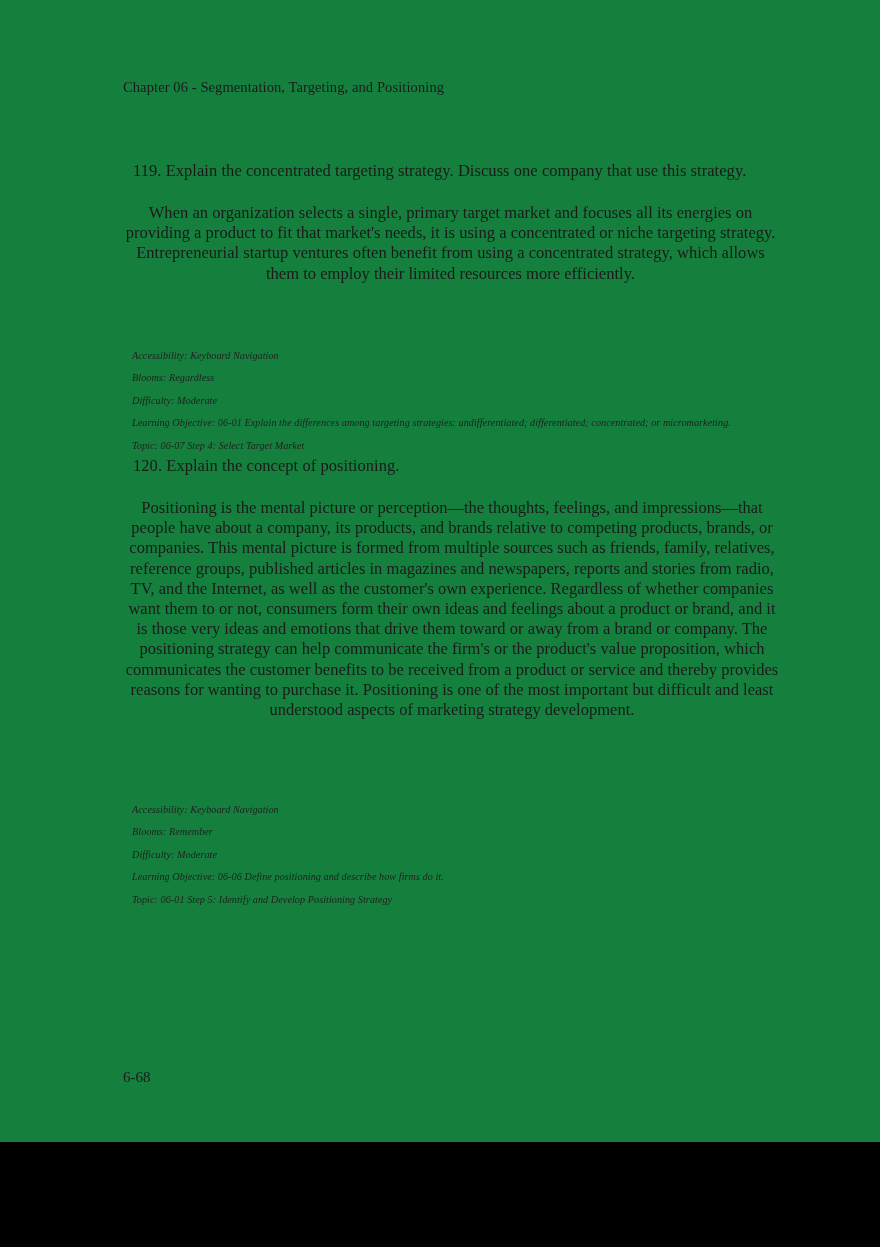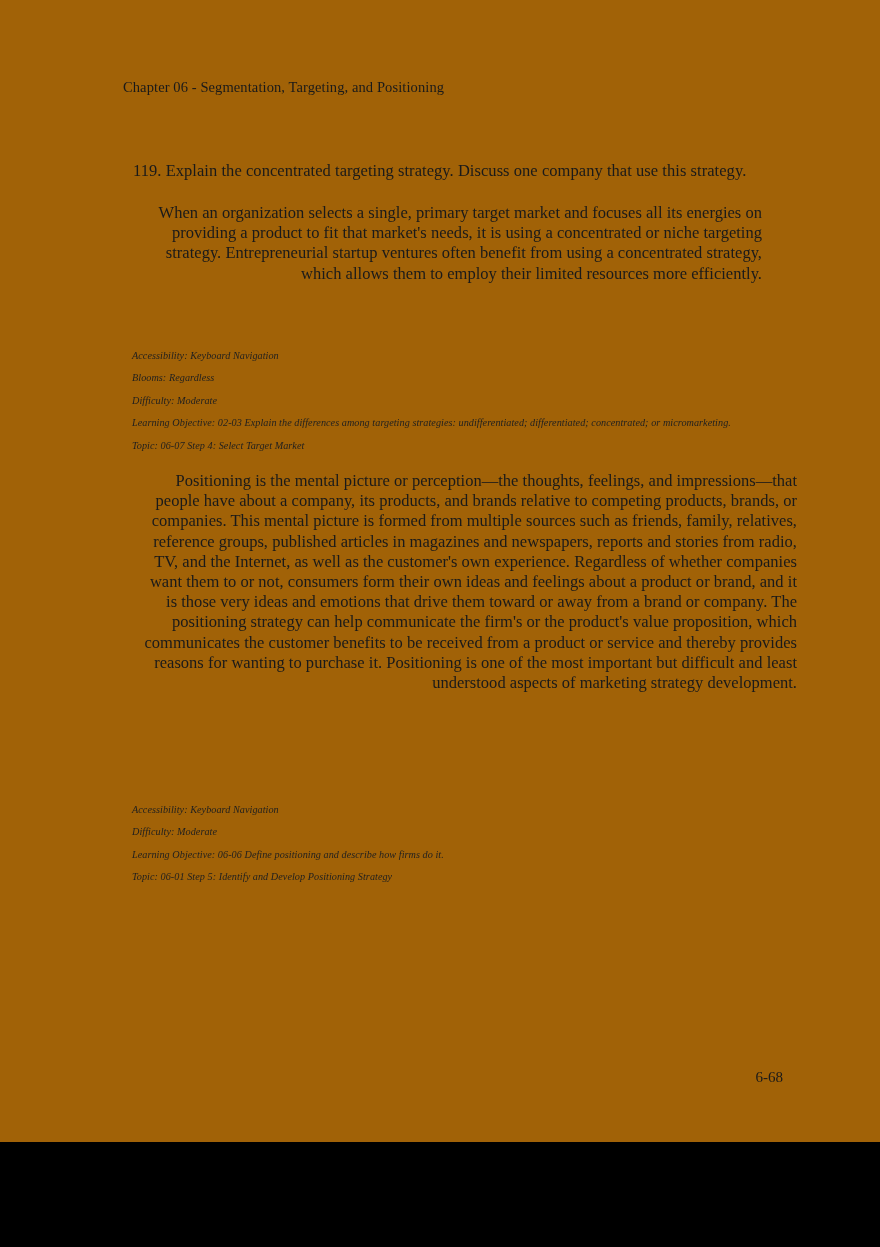--- a/index.html
+++ b/index.html
@@ -16,21 +16,21 @@
     color: #1a1a1a;
     -webkit-font-smoothing: antialiased;
   }
 
   .page {
     position: absolute;
     left: 0;
     top: 0;
     width: 880px;
     height: 1142px;
-    background: #a16207;
+    background: #15803d;
   }
 
   .content {
     position: absolute;
     left: 123px;
     top: 0;
     width: 660px;
   }
 
   .running-head {
@@ -54,23 +54,23 @@
   .question {
     font-size: 16.5px;
     line-height: 21px;
     margin: 0 0 22px 10px;
     letter-spacing: 0.05px;
   }
 
   .answer {
     font-size: 16.5px;
     line-height: 20.2px;
-    margin: 16px;
+    margin: 0;
     letter-spacing: 0.02px;
-    text-align: right;
+    text-align: center;
   }
   .answer.wide { width: 658px; }
 
   .meta {
     position: absolute;
     left: 0;
     width: 640px;
     font-style: italic;
     font-size: 10.2px;
     line-height: 13.4px;
@@ -79,21 +79,21 @@
   }
   .meta.m1 { top: 340px; }
   .meta.m2 { top: 794px; }
   .meta div { margin: 9px; }
 
   .folio {
     position: absolute;
     left: 0;
     top: 1068px;
     width: 660px;
-    text-align: right;
+    text-align: left;
     font-size: 15px;
     line-height: 18px;
   }
 
   .bottom-band {
     position: absolute;
     left: 0;
     top: 1142px;
     width: 880px;
     height: 105px;
@@ -111,30 +111,32 @@
 
     <div class="qblock q1">
       <p class="question">119. Explain the concentrated targeting strategy. Discuss one company that use this strategy.</p>
       <p class="answer">When an organization selects a single, primary target market and focuses all its energies on providing a product to fit that market's needs, it is using a concentrated or niche targeting strategy. Entrepreneurial startup ventures often benefit from using a concentrated strategy, which allows them to employ their limited resources more efficiently.</p>
     </div>
 
     <div class="meta m1">
       <div>Accessibility: Keyboard Navigation</div>
       <div>Blooms: Regardless</div>
       <div>Difficulty: Moderate</div>
-      <div>Learning Objective: 02-03 Explain the differences among targeting strategies: undifferentiated; differentiated; concentrated; or micromarketing.</div>
+      <div>Learning Objective: 06-01 Explain the differences among targeting strategies: undifferentiated; differentiated; concentrated; or micromarketing.</div>
       <div>Topic: 06-07 Step 4: Select Target Market</div>
     </div>
 
     <div class="qblock q2">
+      <p class="question">120. Explain the concept of positioning.</p>
       <p class="answer wide">Positioning is the mental picture or perception—the thoughts, feelings, and impressions—that people have about a company, its products, and brands relative to competing products, brands, or companies. This mental picture is formed from multiple sources such as friends, family, relatives, reference groups, published articles in magazines and newspapers, reports and stories from radio, TV, and the Internet, as well as the customer's own experience. Regardless of whether companies want them to or not, consumers form their own ideas and feelings about a product or brand, and it is those very ideas and emotions that drive them toward or away from a brand or company. The positioning strategy can help communicate the firm's or the product's value proposition, which communicates the customer benefits to be received from a product or service and thereby provides reasons for wanting to purchase it. Positioning is one of the most important but difficult and least understood aspects of marketing strategy development.</p>
     </div>
 
     <div class="meta m2">
       <div>Accessibility: Keyboard Navigation</div>
+      <div>Blooms: Remember</div>
       <div>Difficulty: Moderate</div>
       <div>Learning Objective: 06-06 Define positioning and describe how firms do it.</div>
       <div>Topic: 06-01 Step 5: Identify and Develop Positioning Strategy</div>
     </div>
 
     <div class="folio">6-68</div>
 
   </div>
 </div>
 

